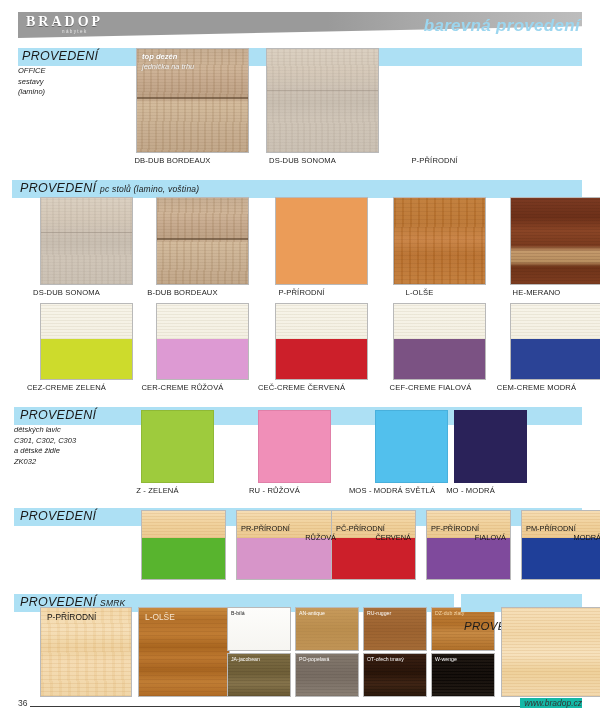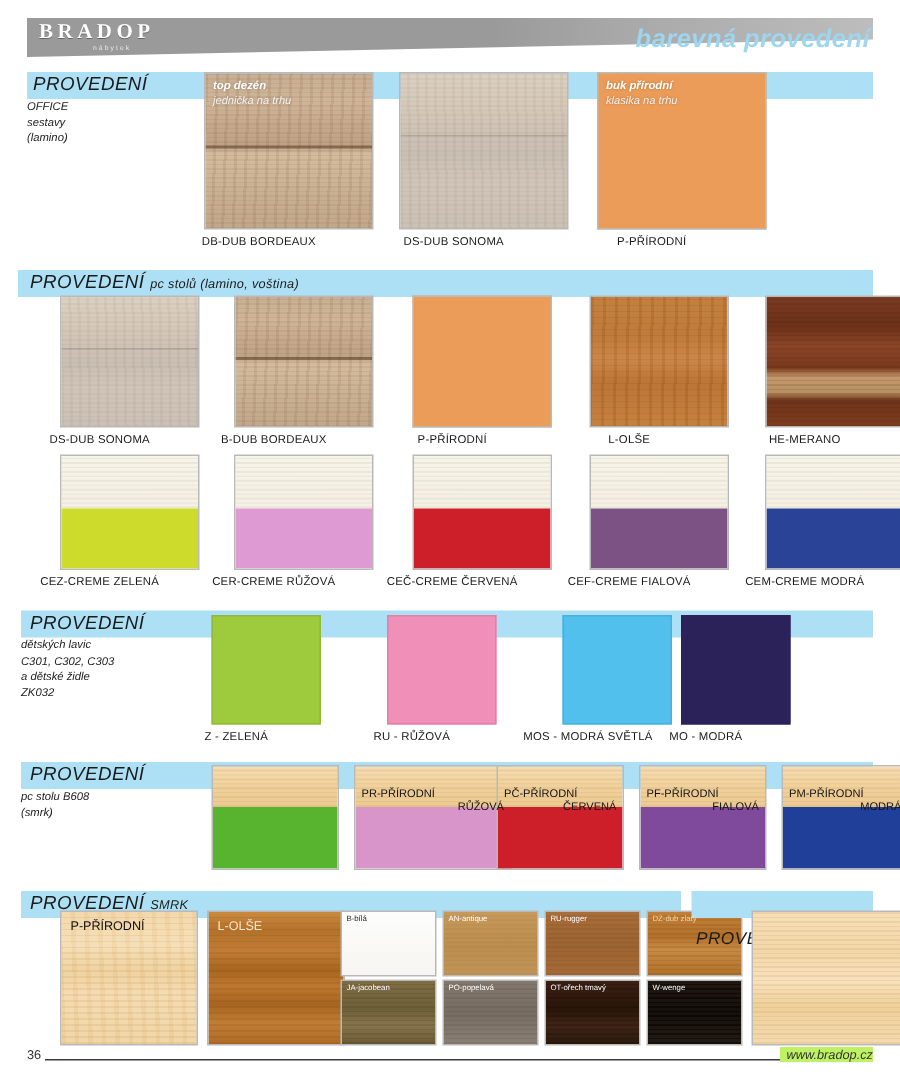--- a/index.html
+++ b/index.html
@@ -164,21 +164,21 @@
       linear-gradient(180deg,#3a2013 0%,#2a1509 45%,#402515 70%,#2c1a0c 100%);
   }
   .t-wenge{
     background:repeating-linear-gradient(0deg,rgba(0,0,0,.35) 0 1px,rgba(255,255,255,.02) 1px 3px),
       linear-gradient(180deg,#1c140e 0%,#110b07 50%,#1f1710 100%);
   }
 
   
   .footer-line{position:absolute;left:18px;top:706px;width:564px;height:1px;background:#3a3a3a;}
   .footer-page{position:absolute;left:18px;top:698px;font-size:8.5px;color:#333;background:#fff;padding-right:3px;}
-  .footer-url{position:absolute;right:18px;top:698px;font-size:8.5px;color:#333;background:#bef264;padding-left:4px;font-style:italic;}
+  .footer-url{position:absolute;right:18px;top:698px;font-size:8.5px;color:#333;background:#14b8a6;padding-left:4px;font-style:italic;}
 </style>
 </head>
 <body>
 
 <div class="page">
 
   <div class="header">
     <div class="header-bar"></div>
     <div class="logo">BRADOP</div>
     <div class="logo-sub">nábytek</div>
@@ -193,24 +193,20 @@
 
   <div class="swatch w-bordeaux" style="left:116px;top:48px;width:113px;height:105px;">
     <div class="ovl">top dezén</div>
     <div class="ovl2">jednička na trhu</div>
   </div>
   <div class="caption" style="left:116px;top:156px;width:113px;">DB-DUB BORDEAUX</div>
 
   <div class="swatch w-sonoma" style="left:246px;top:48px;width:113px;height:105px;"></div>
   <div class="caption" style="left:246px;top:156px;width:113px;">DS-DUB SONOMA</div>
 
-  <div class="swatch w-prirodni" style="left:378px;top:48px;width:113px;height:105px;">
-    <div class="ovl">buk přírodní</div>
-    <div class="ovl2">klasika na trhu</div>
-  </div>
   <div class="caption" style="left:378px;top:156px;width:113px;">P-PŘÍRODNÍ</div>
 
   <div class="blue-bar" style="left:12px;top:180px;width:570px;"></div>
   <div class="sec-title" style="left:20px;top:181px;">
     <span>PROVEDENÍ</span>
     <span class="small">pc stolů (lamino, voština)</span>
   </div>
 
   <div class="swatch w-sonoma" style="left:20px;top:197px;width:93px;height:88px;"></div>
   <div class="caption" style="left:13px;top:288px;width:107px;">DS-DUB SONOMA</div>
@@ -242,21 +238,21 @@
   <div class="swatch" style="left:255px;top:303px;width:93px;height:77px;">
     <div class="w-creme-top" style="position:absolute;left:0;right:0;top:0;height:47%;"></div>
     <div style="position:absolute;left:0;right:0;top:47%;bottom:0;background:#cc1f2a;"></div>
   </div>
   <div class="caption" style="left:244px;top:383px;width:115px;">CEČ-CREME ČERVENÁ</div>
 
   <div class="swatch" style="left:373px;top:303px;width:93px;height:77px;">
     <div class="w-creme-top" style="position:absolute;left:0;right:0;top:0;height:47%;"></div>
     <div style="position:absolute;left:0;right:0;top:47%;bottom:0;background:#7b5283;"></div>
   </div>
-  <div class="caption" style="left:362px;top:383px;width:115px;">CEF-CREME FIALOVÁ</div>
+  <div class="caption" style="left:373px;top:383px;width:115px;">CEF-CREME FIALOVÁ</div>
 
   <div class="swatch" style="left:490px;top:303px;width:93px;height:77px;">
     <div class="w-creme-top" style="position:absolute;left:0;right:0;top:0;height:47%;"></div>
     <div style="position:absolute;left:0;right:0;top:47%;bottom:0;background:#2b4396;"></div>
   </div>
   <div class="caption" style="left:479px;top:383px;width:115px;">CEM-CREME  MODRÁ</div>
 
   <div class="blue-bar" style="left:14px;top:407px;width:568px;"></div>
   <div class="sec-title" style="left:20px;top:408px;">PROVEDENÍ</div>
   <div class="sec-sub" style="left:14px;top:425px;width:108px;">dětských lavic
@@ -271,22 +267,20 @@
   <div class="caption" style="left:228px;top:486px;width:93px;">RU - RŮŽOVÁ</div>
 
   <div class="swatch" style="left:355px;top:410px;width:73px;height:73px;background:#52c0ed;border-color:#48b0dc;"></div>
   <div class="caption" style="left:337px;top:486px;width:110px;">MOS - MODRÁ SVĚTLÁ</div>
 
   <div class="swatch" style="left:434px;top:410px;width:73px;height:73px;background:#2a2259;border-color:#2a2259;"></div>
   <div class="caption" style="left:424px;top:486px;width:93px;">MO - MODRÁ</div>
 
   <div class="blue-bar" style="left:14px;top:508px;width:568px;"></div>
   <div class="sec-title" style="left:20px;top:509px;">PROVEDENÍ</div>
-  <div class="sec-sub" style="left:14px;top:526px;width:108px;">pc stolu B608
-(smrk)</div>
 
   <div class="swatch" style="left:121px;top:510px;width:85px;height:70px;">
     <div class="w-smrk-top" style="position:absolute;left:0;right:0;top:0;height:40%;"></div>
     <div style="position:absolute;left:0;right:0;top:40%;bottom:0;background:#58b42e;"></div>
   </div>
 
   <div class="swatch" style="left:216px;top:510px;width:105px;height:70px;">
     <div class="w-smrk-top" style="position:absolute;left:0;right:0;top:0;height:40%;"></div>
     <div style="position:absolute;left:0;right:0;top:40%;bottom:0;background:#d795c9;"></div>
     <div class="ovl-label">

